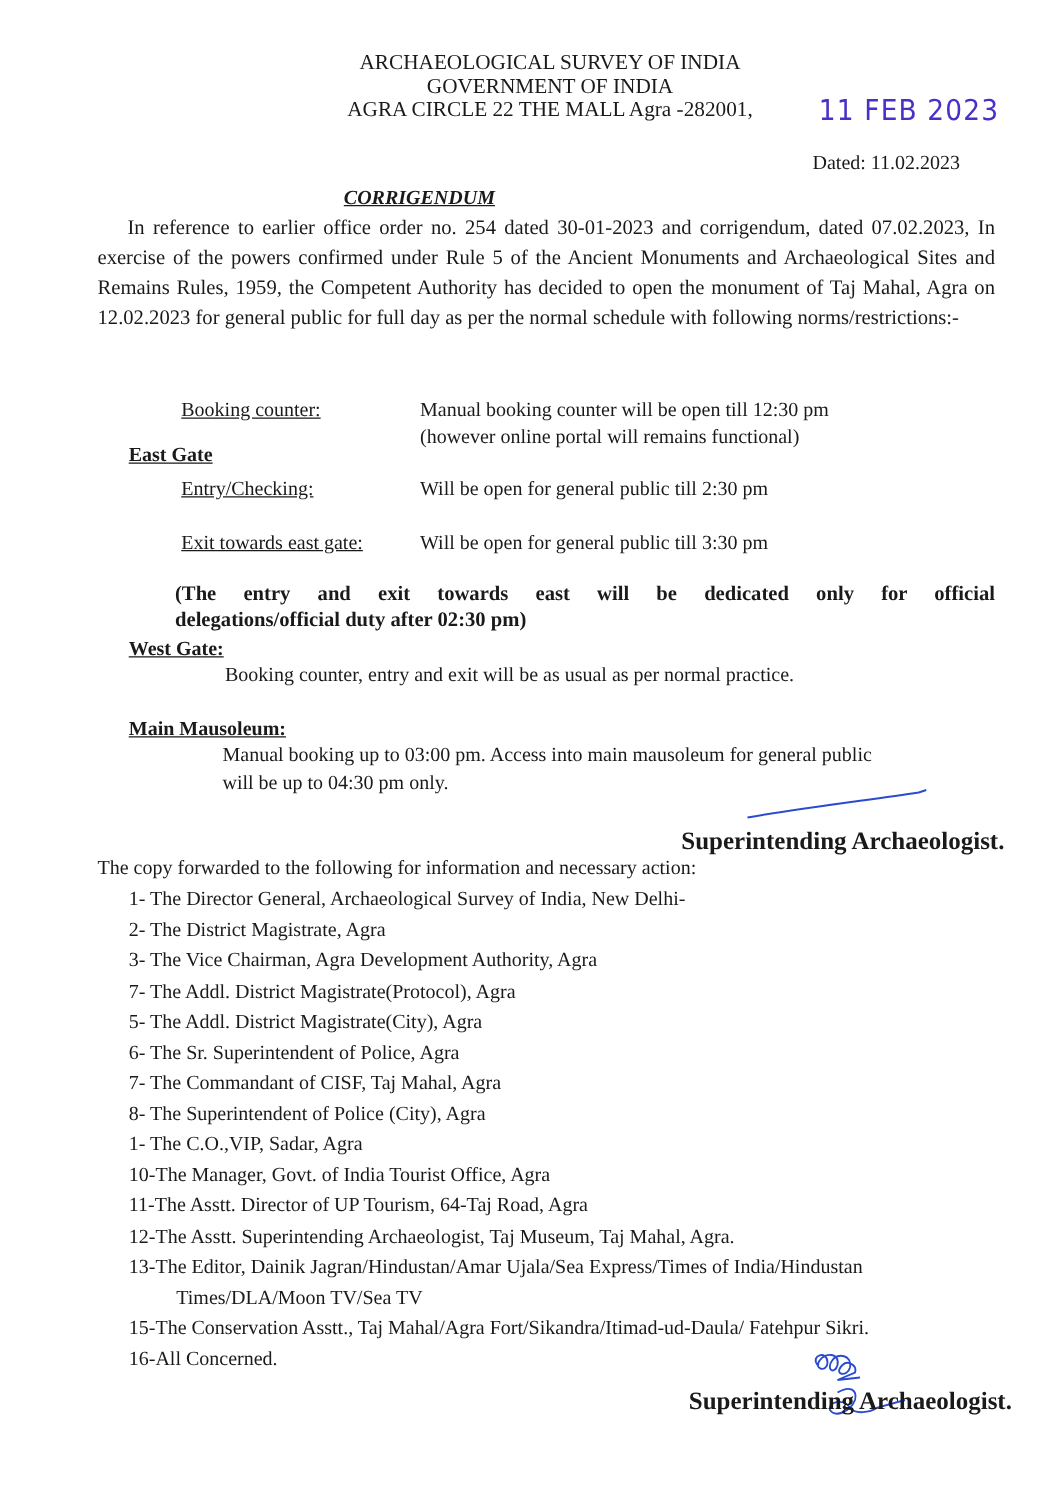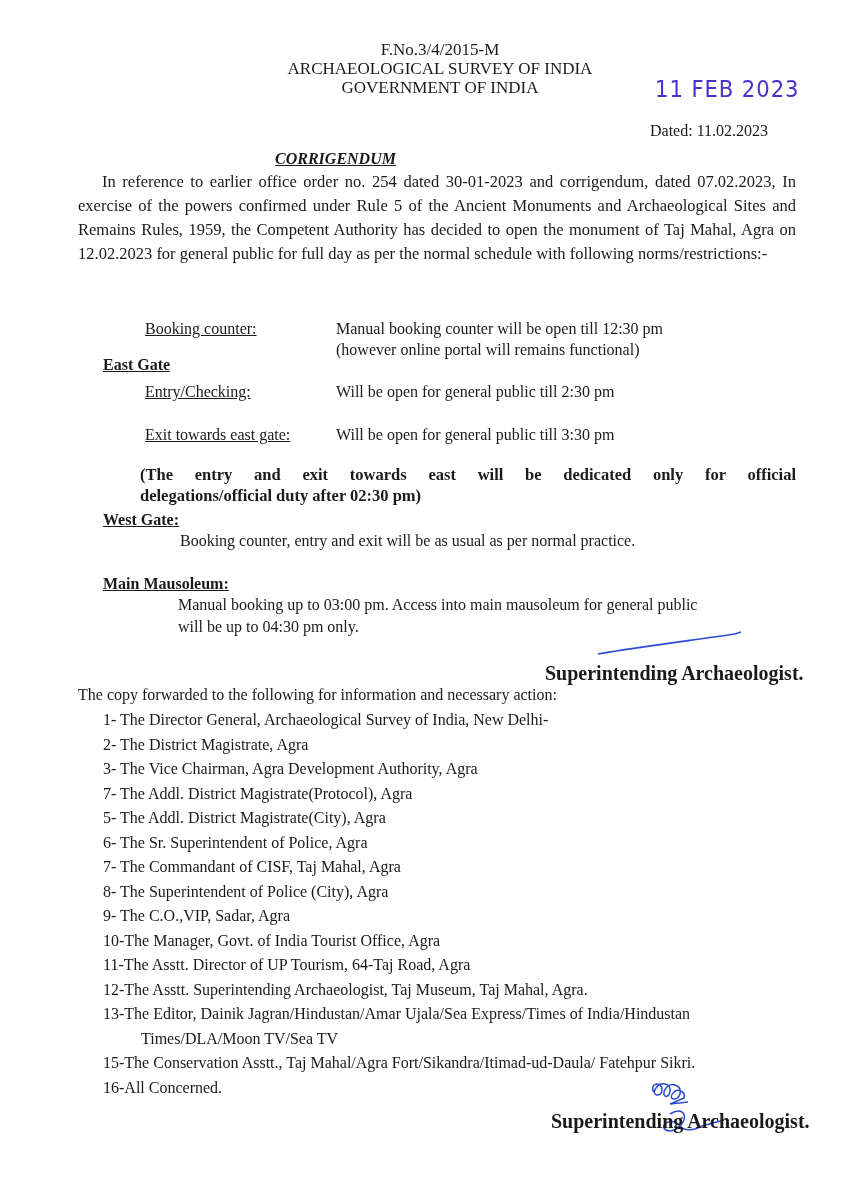--- a/index.html
+++ b/index.html
@@ -40,23 +40,23 @@
   .sig { font-weight: bold; font-size: 20px; }
   .copy-list { position: absolute; left: 103px; top: 708px; font-size: 16px; line-height: 24.5px; }
   .copy-item { display: block; white-space: nowrap; }
   .copy-item.cont { padding-left: 38px; }
   .signature-mark { position: absolute; }
 </style>
 </head>
 <body>
 
 <div class="hdr-wrap">
-  <span class="hdr-line">F.No.3/4/2015-M</span>
   <span class="hdr-line">ARCHAEOLOGICAL SURVEY OF INDIA</span>
   <span class="hdr-line">GOVERNMENT OF INDIA</span>
+  <span class="hdr-line">AGRA CIRCLE 22 THE MALL Agra -282001,</span>
 </div>
 
 <div class="stamp">11 FEB 2023</div>
 <div class="dated">Dated: 11.02.2023</div>
 
 <div class="title">CORRIGENDUM</div>
 
 <div class="para">In reference to earlier office order no. 254 dated 30-01-2023 and corrigendum, dated 07.02.2023, In exercise of the powers confirmed under Rule 5 of the Ancient Monuments and Archaeological Sites and Remains Rules, 1959, the Competent Authority has decided to open the monument of Taj Mahal, Agra on 12.02.2023 for general public for full day as per the normal schedule with following norms/restrictions:-</div>
 
 <div class="abs sec-head" style="left:103px; top:312px;margin-top:44px;">East Gate</div>
@@ -92,21 +92,21 @@
 
 <div class="copy-list">
   <span class="copy-item">1-  The Director General, Archaeological Survey of India, New Delhi-</span>
   <span class="copy-item">2-  The District Magistrate, Agra</span>
   <span class="copy-item">3-  The Vice Chairman, Agra Development Authority, Agra</span>
   <span class="copy-item">7-  The Addl. District Magistrate(Protocol), Agra</span>
   <span class="copy-item">5-  The Addl. District Magistrate(City), Agra</span>
   <span class="copy-item">6-  The Sr. Superintendent of Police, Agra</span>
   <span class="copy-item">7-  The  Commandant of CISF, Taj Mahal, Agra</span>
   <span class="copy-item">8-  The Superintendent of Police (City), Agra</span>
-  <span class="copy-item">9-  The C.O.,VIP, Sadar, Agra</span>
+  <span class="copy-item">1-  The C.O.,VIP, Sadar, Agra</span>
   <span class="copy-item">10-The Manager, Govt. of India Tourist Office, Agra</span>
   <span class="copy-item">11-The Asstt. Director of UP Tourism, 64-Taj Road, Agra</span>
   <span class="copy-item">12-The Asstt. Superintending Archaeologist,  Taj Museum, Taj Mahal, Agra.</span>
   <span class="copy-item">13-The Editor, Dainik Jagran/Hindustan/Amar Ujala/Sea Express/Times of India/Hindustan</span>
   <span class="copy-item cont">Times/DLA/Moon TV/Sea TV</span>
   <span class="copy-item">15-The Conservation Asstt., Taj Mahal/Agra Fort/Sikandra/Itimad-ud-Daula/ Fatehpur Sikri.</span>
   <span class="copy-item">16-All Concerned.</span>
 </div>
 
 <svg class="signature-mark" style="left:640px; top:1078px;" width="90" height="70">

